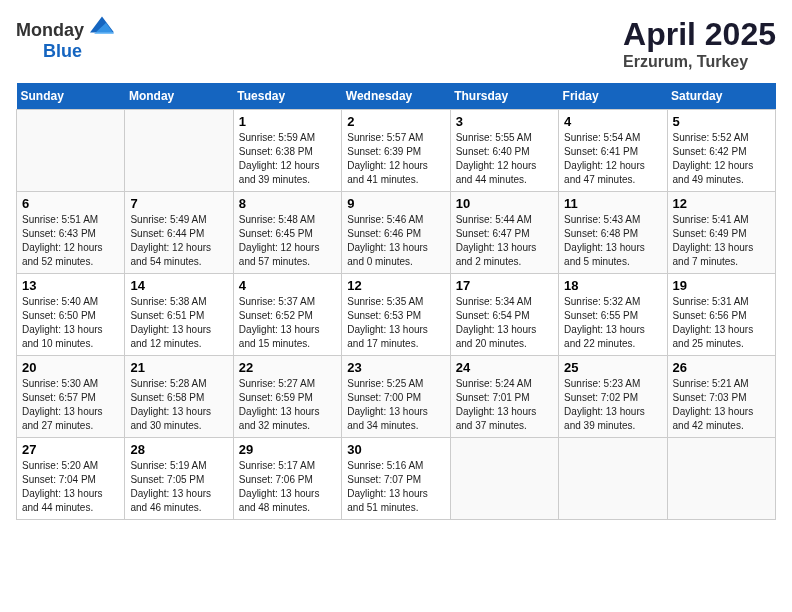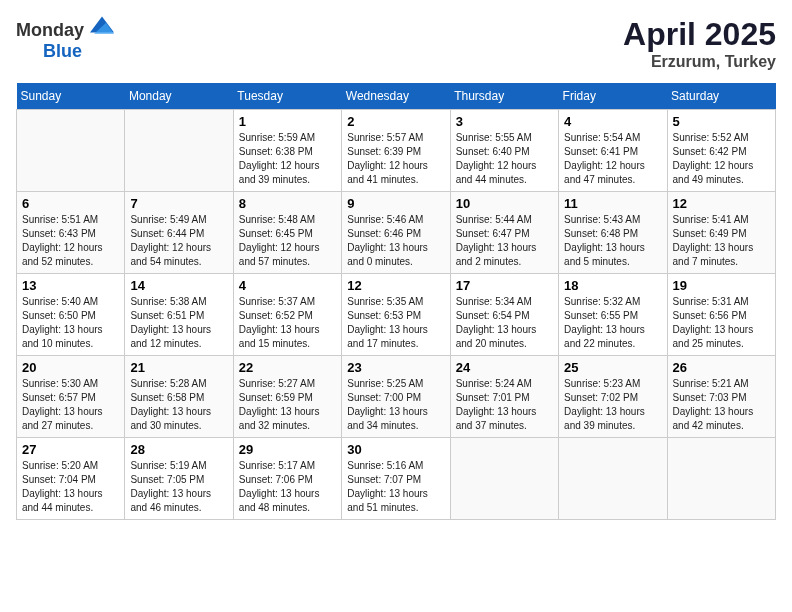--- a/index.html
+++ b/index.html
@@ -31,21 +31,20 @@
       color: #1565c0;
       margin-left: 27px;
     }
     .logo-icon {
       width: 24px;
       height: 20px;
       margin-left: 2px;
       margin-right: 0;
     }
     .title-block {
-      text-align: right;
     }
     .title-block h1 {
       font-size: 32px;
       color: #1a1a2e;
       font-weight: bold;
     }
     .title-block h2 {
       font-size: 16px;
       color: #444;
       font-weight: bold;
@@ -54,21 +53,21 @@
       width: 100%;
       border-collapse: collapse;
       font-size: 11px;
     }
     thead tr th {
       background-color: #1565c0;
       color: #fff;
       padding: 6px 4px;
       text-align: left;
       font-size: 12px;
-      font-weight: normal;
+      font-weight: bold;
     }
     tbody tr td {
       border: 1px solid #ccc;
       vertical-align: top;
       padding: 4px 5px;
       min-height: 80px;
       height: 80px;
       width: 14.28%;
     }
     tbody tr td.empty {

